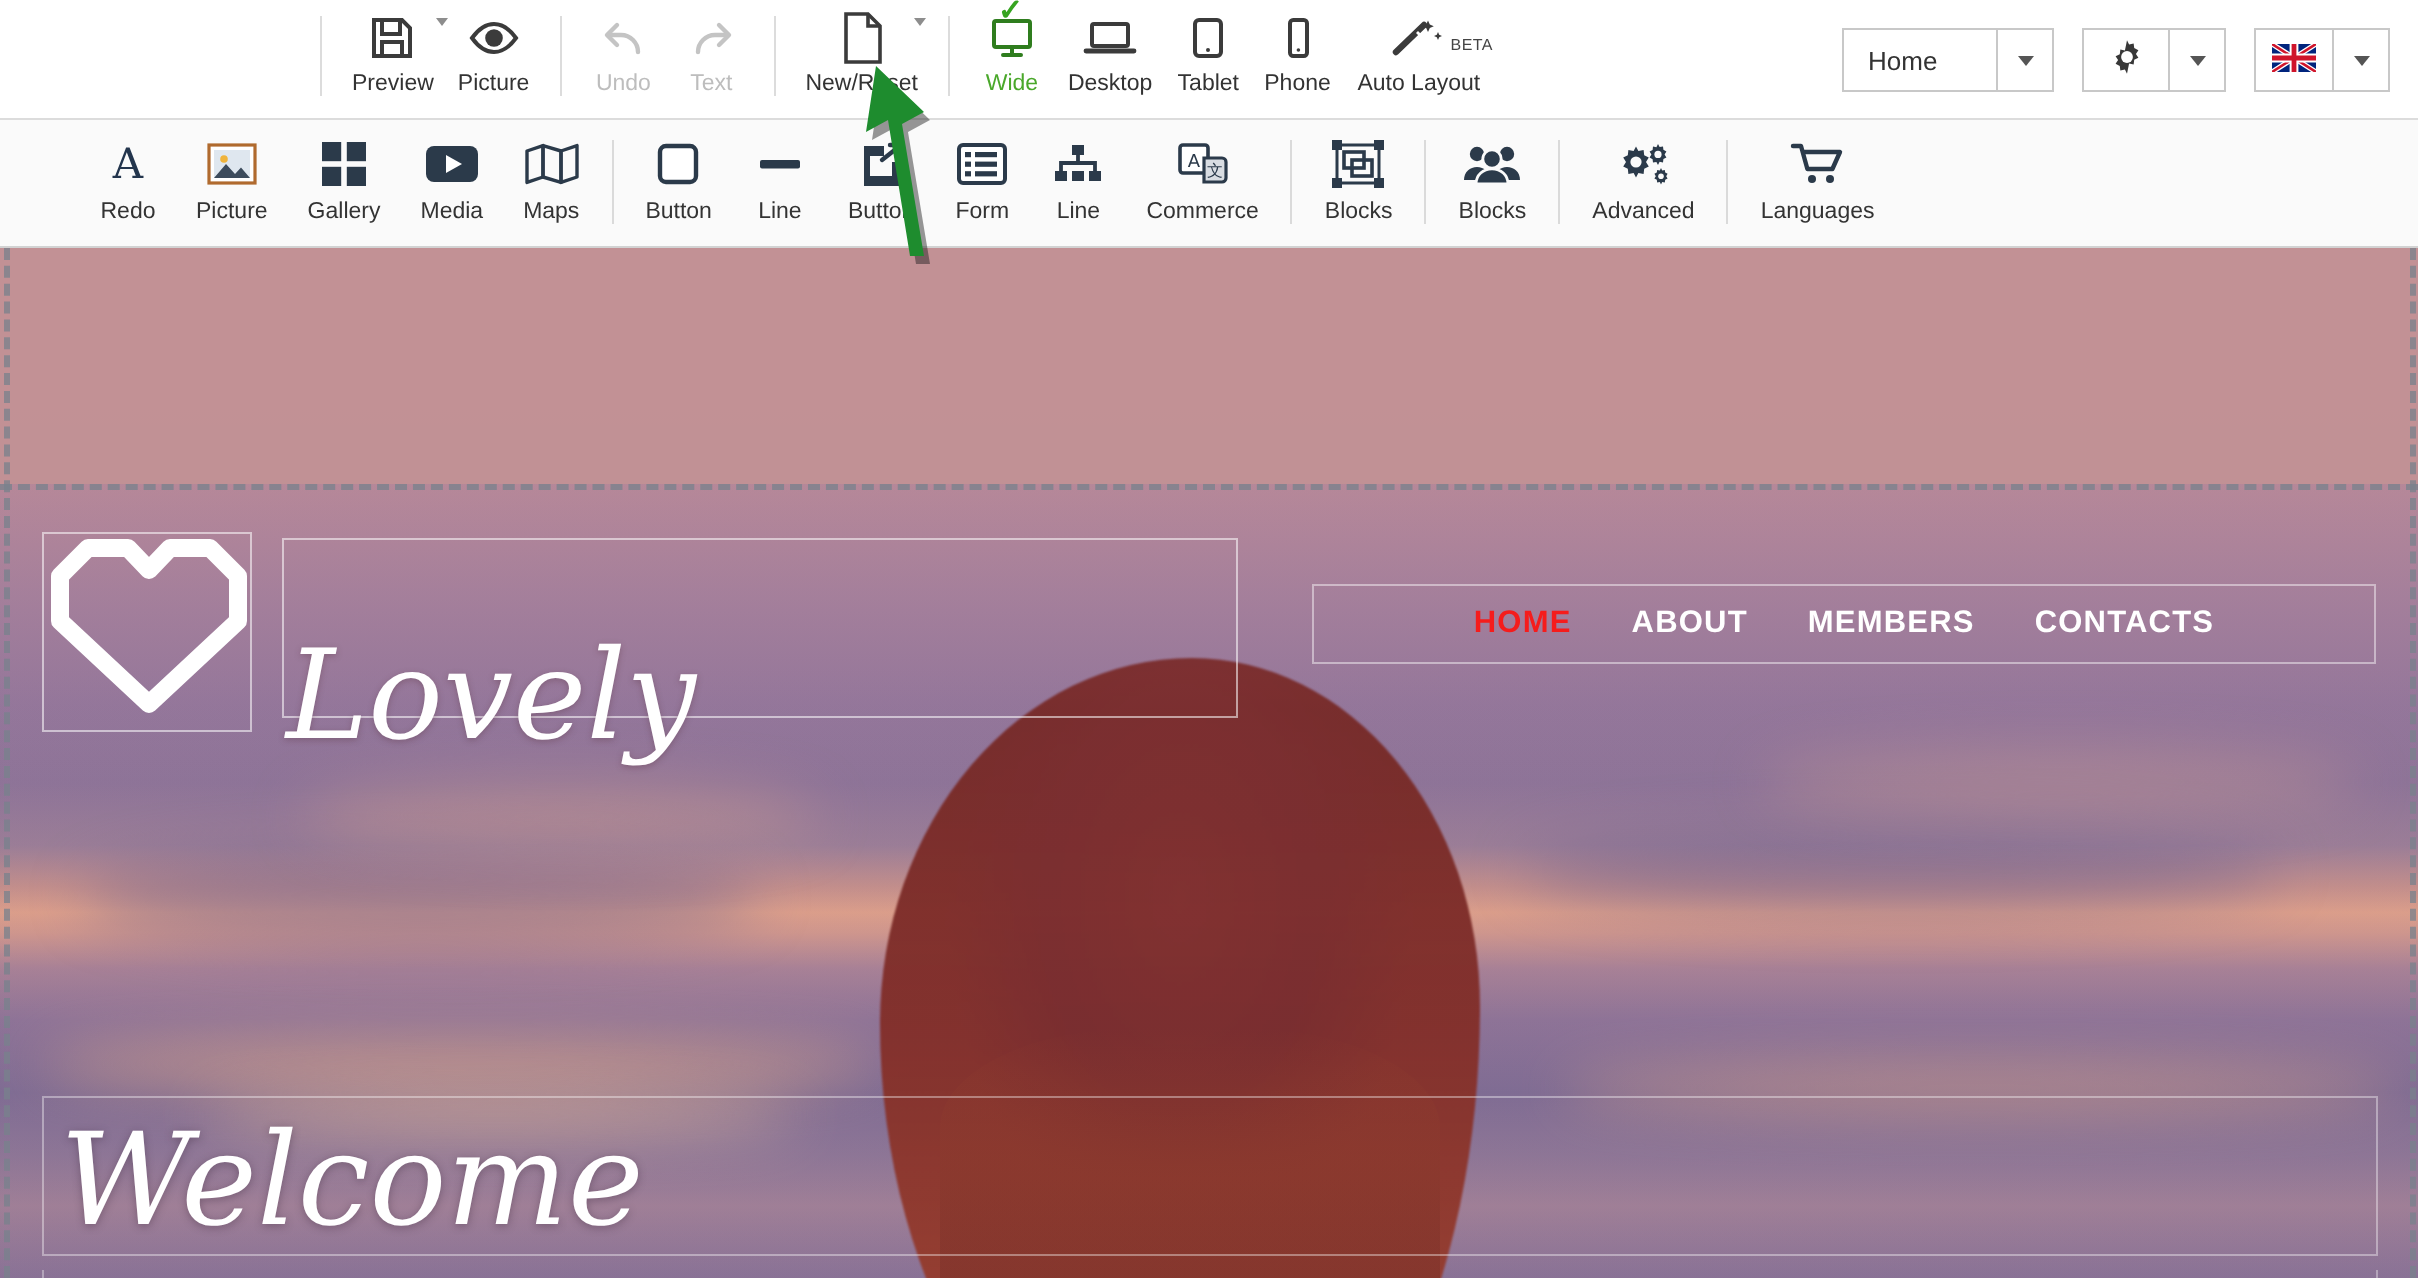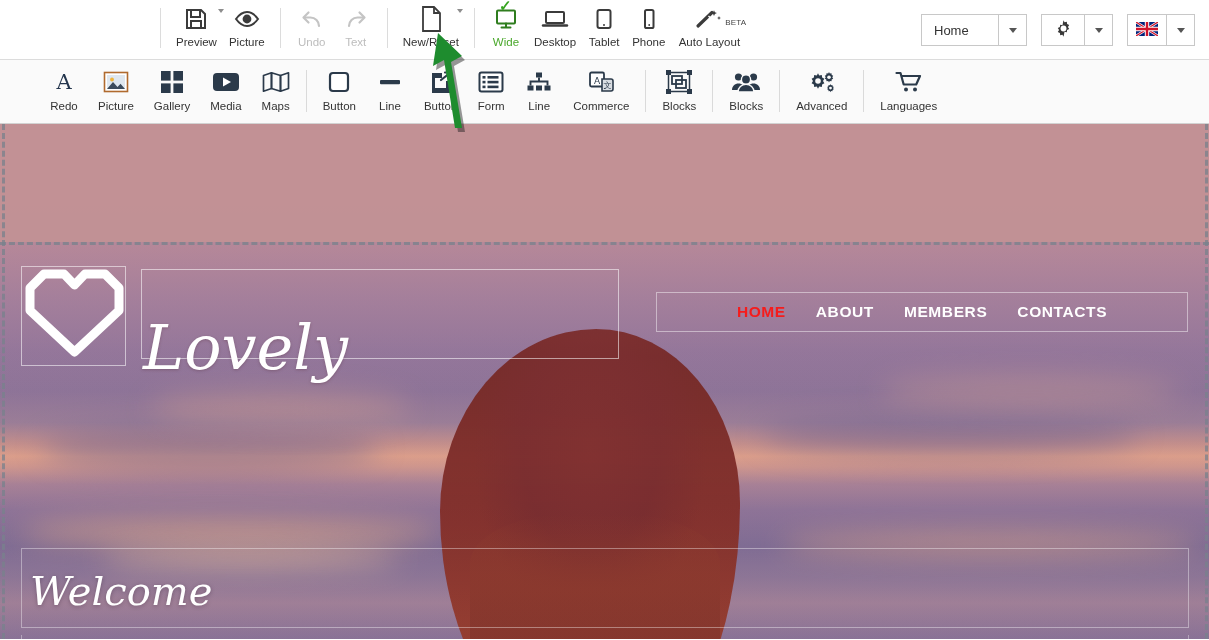--- a/index.html
+++ b/index.html
@@ -202,21 +202,21 @@
   
   .welcome-box {
     position: absolute; left: 21px; top: 424px;
     width: 1168px; height: 80px;
     border: 1px solid rgba(255,255,255,.38);
   }
   .welcome-title {
     position: absolute; left: 30px; top: 431px;
     font-family: "DejaVu Serif", serif;
     font-style: italic;
-    font-size: 40px; color: #ffffff;
+    font-size: 64px; color: #ffffff;
     line-height: 72px;
     text-shadow: 0 1px 4px rgba(60,40,60,.4);
   }
   .body-box {
     position: absolute; left: 21px; top: 511px;
     width: 1168px; height: 129px;
     border-left: 1px solid rgba(255,255,255,.35);
     border-right: 1px solid rgba(255,255,255,.35);
   }
 

